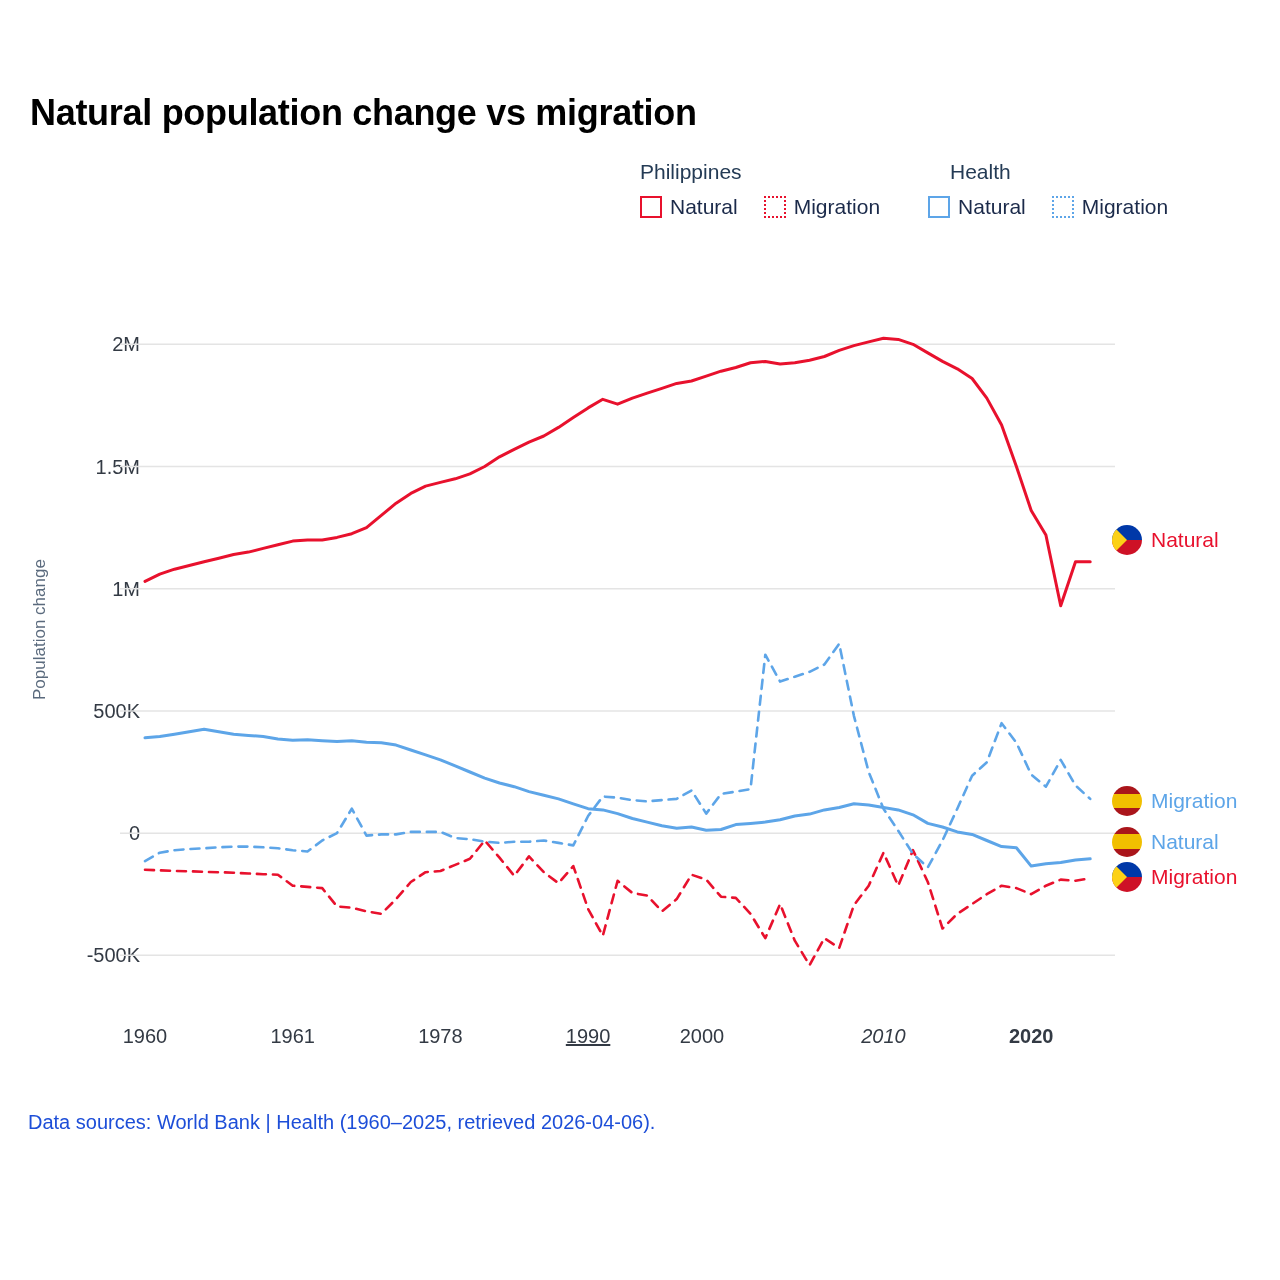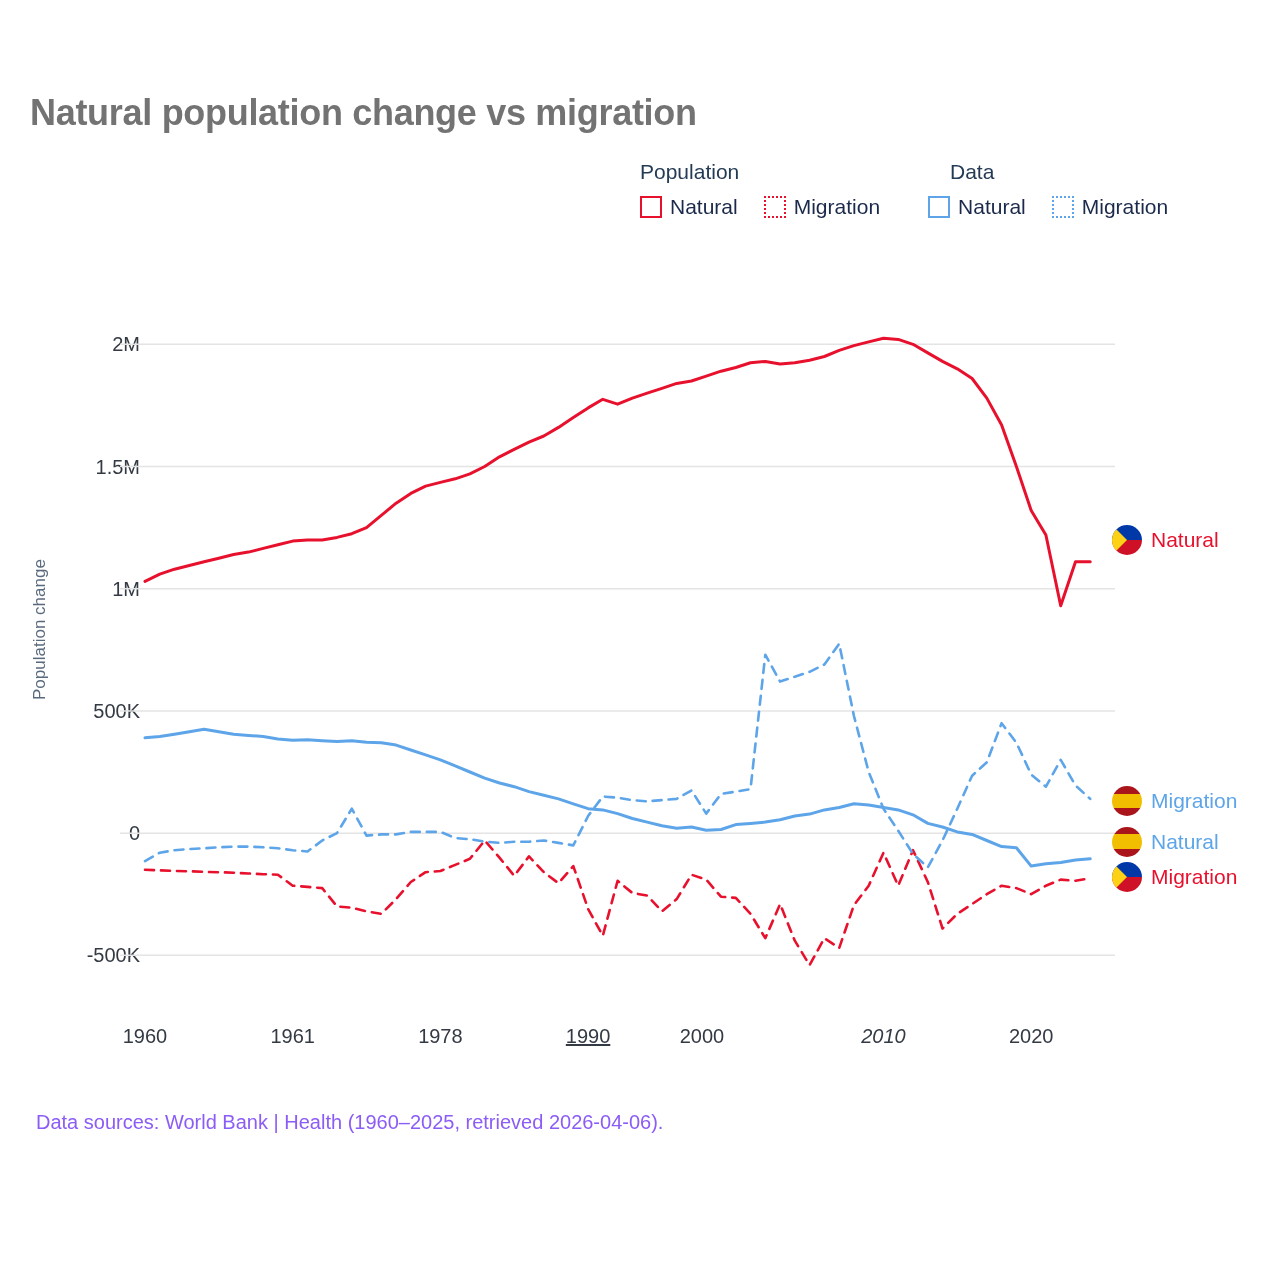--- a/index.html
+++ b/index.html
@@ -19,21 +19,21 @@
     position: relative;
     width: 1280px;
     height: 1280px;
   }
   .title {
     position: absolute;
     left: 30px;
     top: 92px;
     font-size: 36px;
     font-weight: bold;
-    color: #737373;
+    color: #000000;
     letter-spacing: -0.3px;
   }
 
   
   .legend {
     position: absolute;
     left: 640px;
     top: 160px;
     width: 620px;
     font-size: 21px;
@@ -137,38 +137,38 @@
   }
   .flag-es {
     background: linear-gradient(to bottom, #aa151b 0 25%, #f1bf00 25% 75%, #aa151b 75% 100%);
   }
   .lbl-ph { color: #e8112d; }
   .lbl-es { color: #5da5e8; }
 
   
   .footer {
     position: absolute;
-    left: 36px;
+    left: 28px;
     top: 1105px;
     font-size: 20px;
-    color: #8b5cf6;
+    color: #1d4ed8;
     line-height: 1.75;
   }
 </style>
 </head>
 <body>
 
 <div class="page">
 
   <div class="title">Natural population change vs migration</div>
 
   <div class="legend">
     <div class="legend-row-titles">
-      <div class="legend-group-title lg-ph">Population</div>
-      <div class="legend-group-title">Data</div>
+      <div class="legend-group-title lg-ph">Philippines</div>
+      <div class="legend-group-title">Health</div>
     </div>
     <div class="legend-row-items">
       <div class="legend-item">
         <span class="legend-swatch sw-ph-natural"></span>
         <span class="legend-label">Natural</span>
       </div>
       <div class="legend-item" style="margin-right:48px;">
         <span class="legend-swatch sw-ph-migration"></span>
         <span class="legend-label">Migration</span>
       </div>
@@ -193,21 +193,21 @@
         <div class="ylabel" style="top: 563.134px;">0</div>
         <div class="ylabel" style="top: 685.336px;">-500K</div>
       </div>
     <div class="x-ticks" id="x-ticks">
         <div class="xlabel" style="left: 145px;">1960</div>
         <div class="xlabel" style="left: 292.692px;">1961</div>
         <div class="xlabel" style="left: 440.385px;">1978</div>
         <div class="xlabel" style="left: 588.077px; text-decoration: underline;">1990</div>
         <div class="xlabel" style="left: 702px;">2000</div>
         <div class="xlabel" style="left: 883.462px; font-style: italic;">2010</div>
-        <div class="xlabel" style="left: 1031.15px;">2020</div>
+        <div class="xlabel" style="left: 1031.15px; font-weight: bold;">2020</div>
       </div>
     <svg id="plot" width="1280" height="800" style="position:absolute;left:0;top:0;">
         <line x1="120" x2="1115" y1="74.32835820895525" y2="74.32835820895525" stroke="#e4e4e4" stroke-width="1.5"></line>
         <line x1="120" x2="1115" y1="196.52985074626866" y2="196.52985074626866" stroke="#e4e4e4" stroke-width="1.5"></line>
         <line x1="120" x2="1115" y1="318.7313432835821" y2="318.7313432835821" stroke="#e4e4e4" stroke-width="1.5"></line>
         <line x1="120" x2="1115" y1="440.93283582089555" y2="440.93283582089555" stroke="#e4e4e4" stroke-width="1.5"></line>
         <line x1="120" x2="1115" y1="563.1343283582089" y2="563.1343283582089" stroke="#e4e4e4" stroke-width="1.5"></line>
         <line x1="120" x2="1115" y1="685.3358208955224" y2="685.3358208955224" stroke="#e4e4e4" stroke-width="1.5"></line>
         <path d="M145.0 311.4 L159.8 304.1 L174.5 299.2 L189.3 295.5 L204.1 291.8 L218.8 288.2 L233.6 284.5 L248.4 282.1 L263.2 278.4 L277.9 274.7 L292.7 271.1 L307.5 269.9 L322.2 269.9 L337.0 267.4 L351.8 263.7 L366.5 257.6 L381.3 245.4 L396.1 233.2 L410.8 223.4 L425.6 216.1 L440.4 212.4 L455.2 208.8 L469.9 203.9 L484.7 196.5 L499.5 186.8 L514.2 179.4 L529.0 172.1 L543.8 166.0 L558.5 157.4 L573.3 147.6 L588.1 137.9 L602.8 129.3 L617.6 134.2 L632.4 128.1 L647.2 123.2 L661.9 118.3 L676.7 113.4 L691.5 111.0 L706.2 106.1 L721.0 101.2 L735.8 97.5 L750.5 92.7 L765.3 91.4 L780.1 93.9 L794.8 92.7 L809.6 90.2 L824.4 86.5 L839.2 80.4 L853.9 75.6 L868.7 71.9 L883.5 68.2 L898.2 69.4 L913.0 74.3 L927.8 82.9 L942.5 91.4 L957.3 98.8 L972.1 108.5 L986.8 128.1 L1001.6 155.0 L1016.4 196.5 L1031.2 240.5 L1045.9 265.0 L1060.7 335.8 L1075.5 291.8 L1090.2 291.8 " fill="none" stroke="#e8112d" stroke-width="3" stroke-linejoin="round" stroke-linecap="round"></path>
         <path d="M145.0 599.8 L159.8 600.3 L174.5 601.0 L189.3 601.3 L204.1 601.8 L218.8 602.2 L233.6 602.7 L248.4 603.5 L263.2 604.2 L277.9 604.7 L292.7 615.7 L307.5 616.9 L322.2 618.1 L337.0 636.5 L351.8 637.7 L366.5 641.3 L381.3 643.8 L396.1 629.1 L410.8 612.0 L425.6 602.2 L440.4 601.0 L455.2 594.9 L469.9 588.8 L484.7 570.5 L499.5 587.6 L514.2 605.9 L529.0 586.4 L543.8 602.2 L558.5 613.2 L573.3 596.1 L588.1 638.9 L602.8 665.8 L617.6 610.8 L632.4 623.0 L647.2 625.5 L661.9 641.3 L676.7 629.1 L691.5 604.7 L706.2 609.6 L721.0 626.7 L735.8 627.9 L750.5 643.8 L765.3 668.2 L780.1 634.0 L794.8 670.7 L809.6 695.1 L824.4 668.2 L839.2 678.0 L853.9 635.2 L868.7 615.7 L883.5 582.7 L898.2 615.7 L913.0 580.2 L927.8 612.0 L942.5 658.5 L957.3 643.8 L972.1 634.0 L986.8 624.2 L1001.6 615.7 L1016.4 618.1 L1031.2 624.2 L1045.9 615.7 L1060.7 609.6 L1075.5 610.8 L1090.2 608.3 " fill="none" stroke="#e8112d" stroke-width="2.6" stroke-dasharray="9,7" stroke-linejoin="round" stroke-linecap="round"></path>

